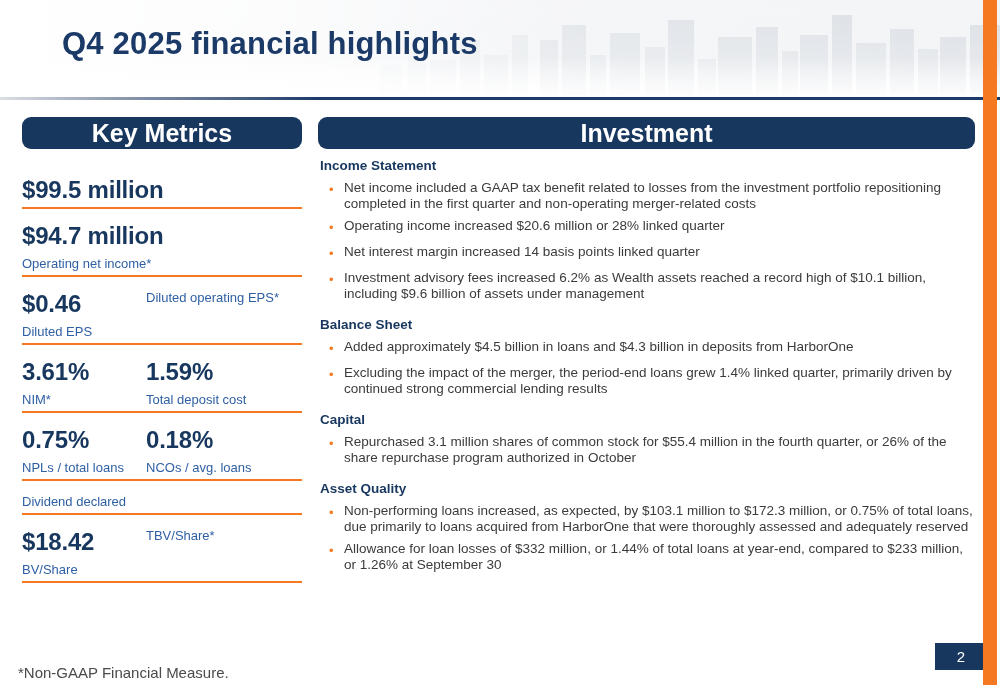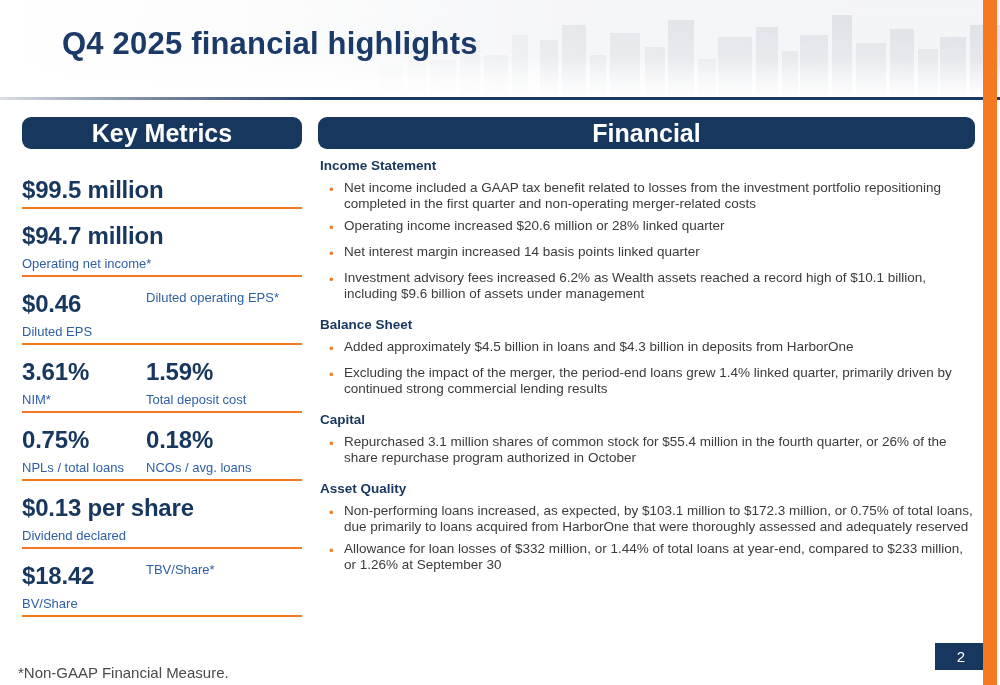--- a/index.html
+++ b/index.html
@@ -152,21 +152,20 @@
           <div class="m-value">0.18%</div>
           <div class="m-label">NCOs / avg. loans</div>
         </div>
       </div>
       <div class="m-rule"></div>
     </div>
 
     <div class="m-row">
       <div class="m-cells">
           <div class="m-cell">
-        <div class="m-value">$0.13 per share</div>
         <div class="m-label">Dividend declared</div>
       </div>
         </div>
       <div class="m-rule"></div>
     </div>
 
     <div class="m-row">
       <div class="m-cells">
         <div class="m-cell w1">
           <div class="m-value">$18.42</div>
@@ -174,21 +173,21 @@
         </div>
         <div class="m-cell">
           <div class="m-label">TBV/Share*</div>
         </div>
       </div>
       <div class="m-rule"></div>
     </div>
   </div>
 
   <div class="right-col">
-    <div class="panel-header">Financial</div>
+    <div class="panel-header">Investment</div>
 
     <div class="hl-body">
       <div class="hl-section first">
         <div class="hl-title">Income Statement</div>
         <div class="hl-bullet">
           <span class="dot">•</span>
           <span class="bt">Net income included a GAAP tax benefit related to losses from the investment portfolio repositioning completed in the first quarter and non-operating merger-related costs</span>
         </div>
         <div class="hl-bullet">
           <span class="dot">•</span>

